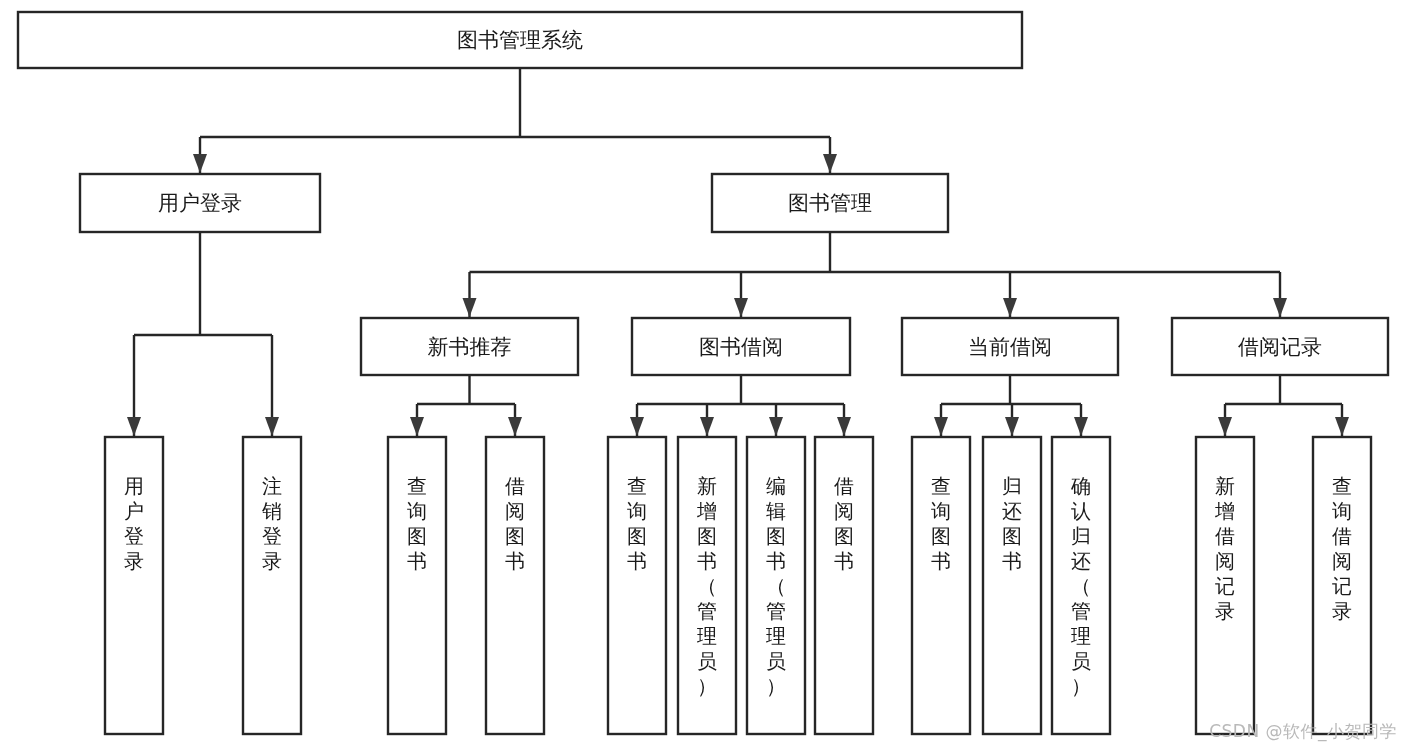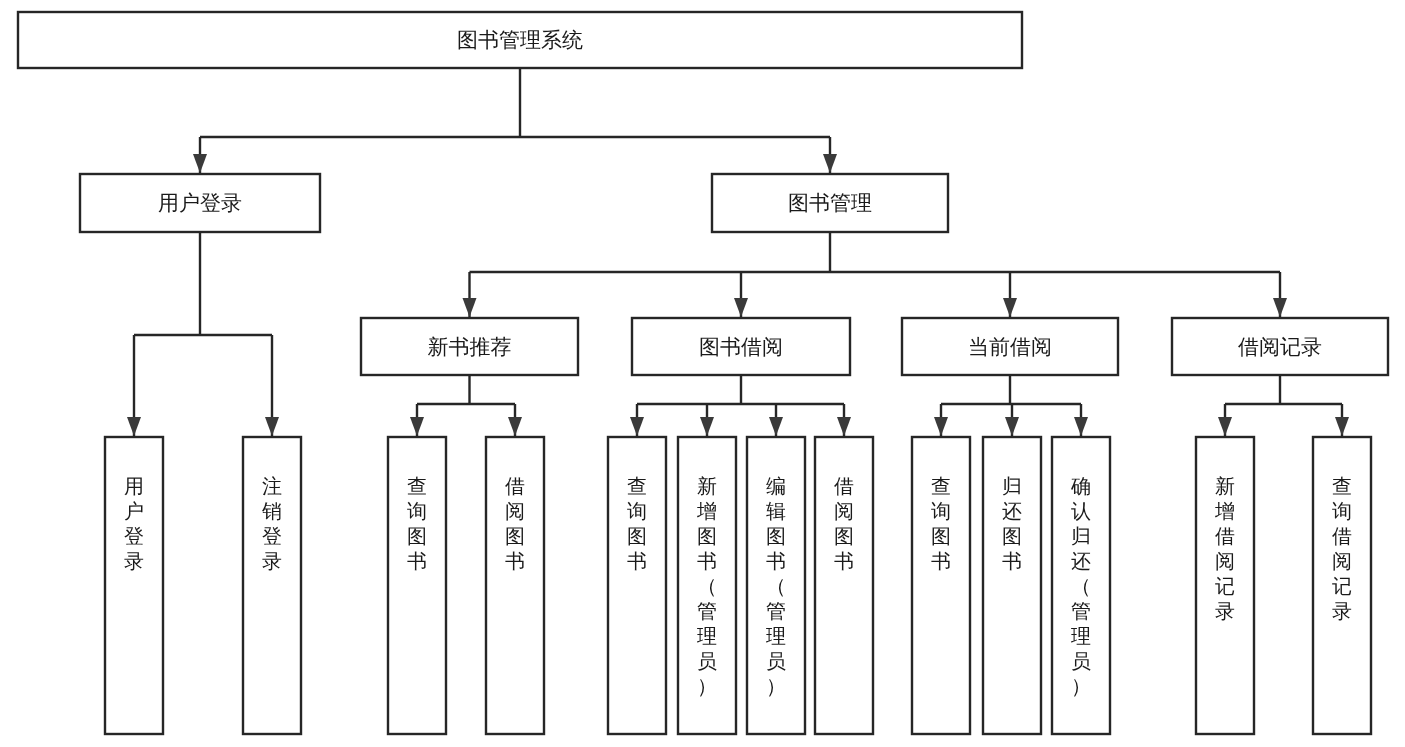--- a/index.html
+++ b/index.html
@@ -202,13 +202,14 @@
         <g>
           <rect x="1196" y="437" width="58" height="297" class="node-rect"></rect>
           <text x="1225" y="493" class="leaf-label"><tspan x="1225" dy="0">新</tspan><tspan x="1225" dy="25">增</tspan><tspan x="1225" dy="25">借</tspan><tspan x="1225" dy="25">阅</tspan><tspan x="1225" dy="25">记</tspan><tspan x="1225" dy="25">录</tspan></text>
         </g>
         <g>
           <rect x="1313" y="437" width="58" height="297" class="node-rect"></rect>
           <text x="1342" y="493" class="leaf-label"><tspan x="1342" dy="0">查</tspan><tspan x="1342" dy="25">询</tspan><tspan x="1342" dy="25">借</tspan><tspan x="1342" dy="25">阅</tspan><tspan x="1342" dy="25">记</tspan><tspan x="1342" dy="25">录</tspan></text>
         </g>
       </g>
   </svg>
+  <div class="watermark">CSDN @软件_小贺同学</div>
 </div>
 
 </body></html>

